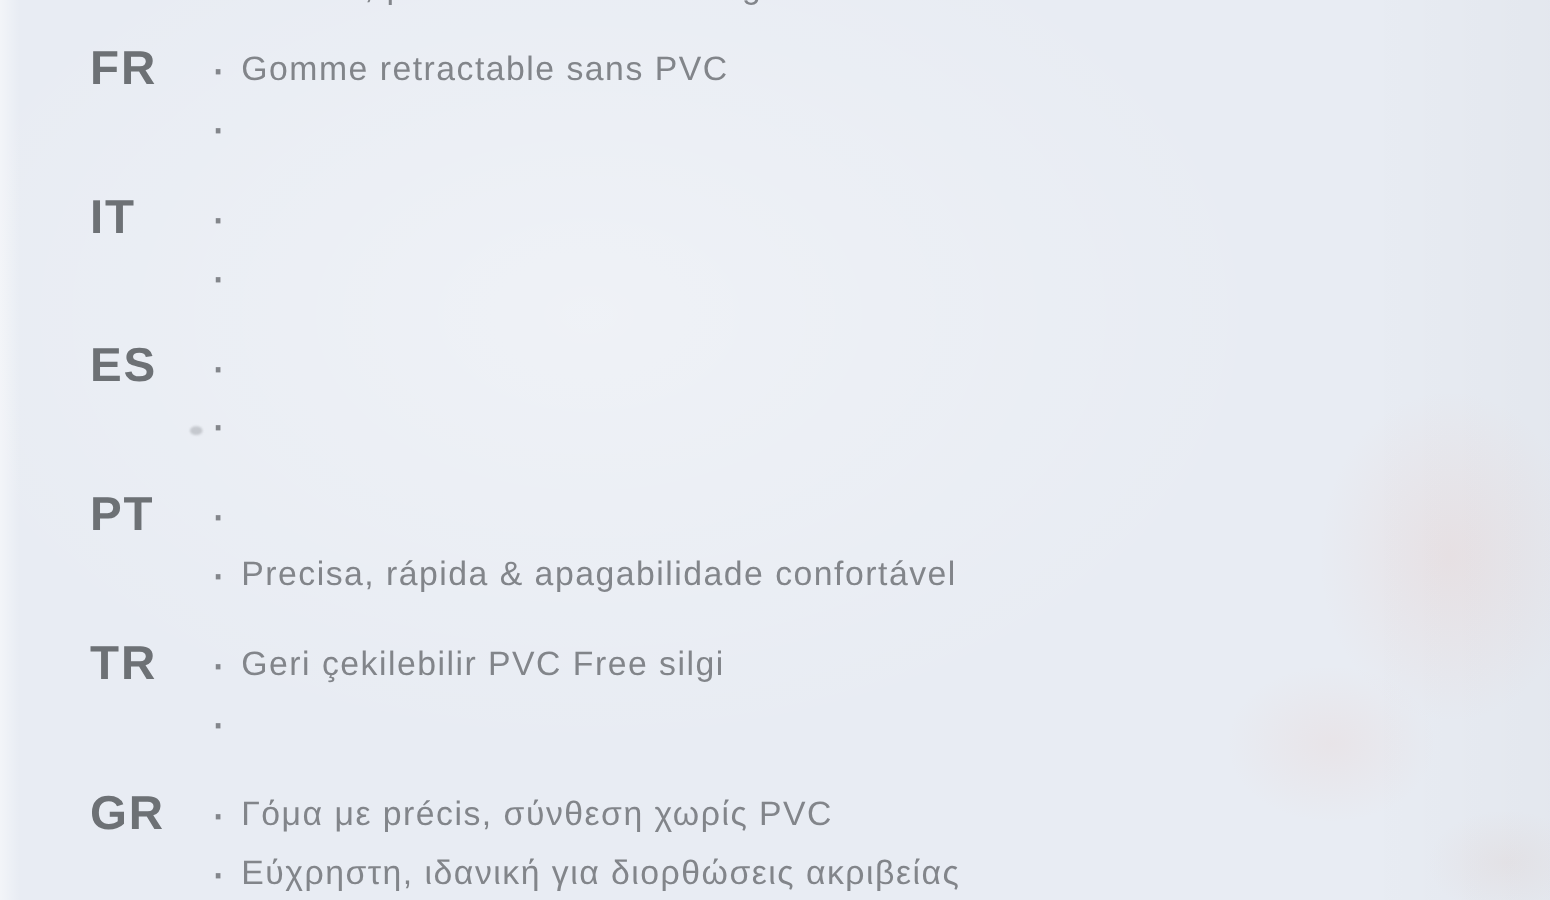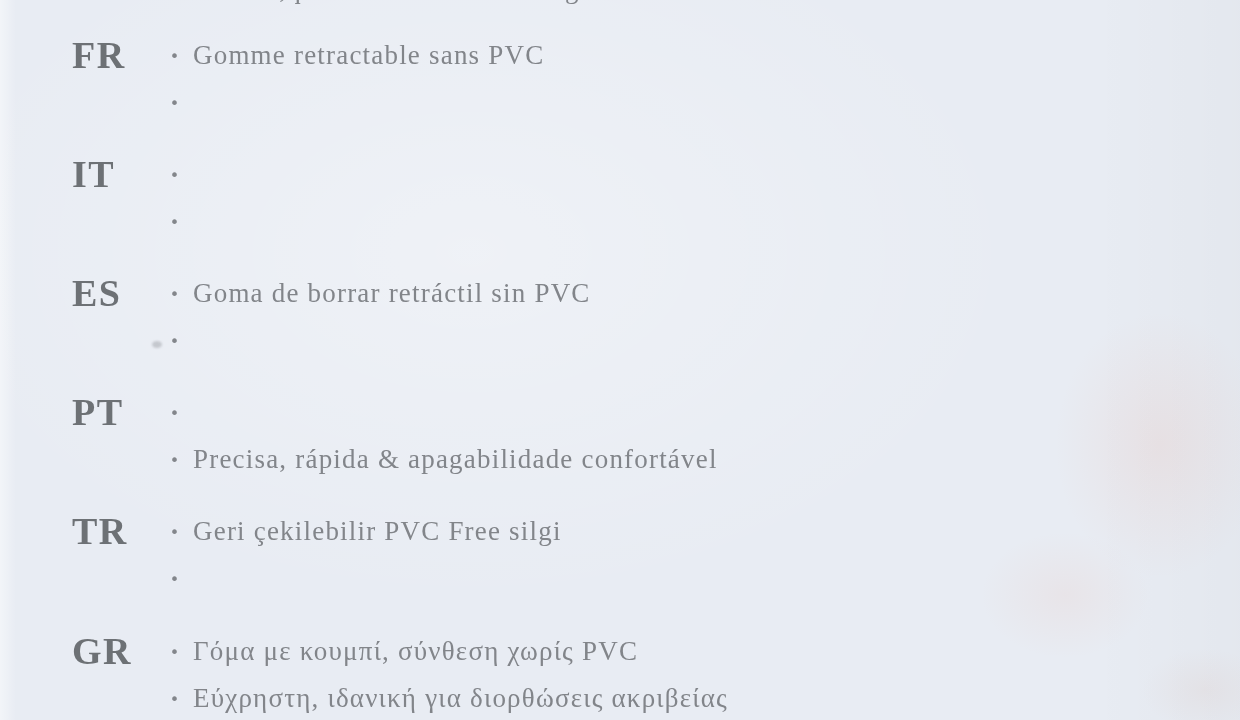--- a/index.html
+++ b/index.html
@@ -7,21 +7,21 @@
     padding: 0;
     width: 1240px;
     height: 720px;
     overflow: hidden;
   }
   .page {
     position: relative;
     width: 1240px;
     height: 720px;
     overflow: hidden;
-    font-family: Liberation Serif, serif;
+    font-family: Liberation Sans, sans-serif;
     
     background:
       radial-gradient(ellipse 150px 190px at 1160px 445px, rgba(233,150,125,0.12), transparent 70%),
       radial-gradient(ellipse 120px 90px  at 1065px 595px, rgba(233,150,125,0.09), transparent 70%),
       radial-gradient(ellipse 90px 60px   at 1205px 690px, rgba(210,160,140,0.10), transparent 70%),
       radial-gradient(ellipse 700px 450px at 38% 35%, rgba(255,255,255,0.30), transparent 80%),
       linear-gradient(90deg, rgba(255,255,255,0.45) 0px, rgba(255,255,255,0.0) 16px),
       linear-gradient(90deg, rgba(0,0,0,0.0) 88%, rgba(0,0,0,0.02) 100%),
       #e8ecf3;
   }
@@ -107,21 +107,20 @@
     </div>
     <div class="line line2">
       <span class="bullet">·</span>
     </div>
   </div>
 
   <div class="block" style="top:270px;">
     <span class="code">ES</span>
     <div class="line">
       <span class="bullet">·</span>
-      <span class="text">Goma de borrar retráctil sin PVC</span>
     </div>
     <div class="line line2">
       <span class="bullet">·</span>
     </div>
   </div>
 
   <div class="block" style="top:389px;">
     <span class="code">PT</span>
     <div class="line">
       <span class="bullet">·</span>
@@ -140,21 +139,21 @@
     </div>
     <div class="line line2">
       <span class="bullet">·</span>
     </div>
   </div>
 
   <div class="block" style="top:628px;">
     <span class="code">GR</span>
     <div class="line">
       <span class="bullet">·</span>
-      <span class="text">Γόμα με κουμπί, σύνθεση χωρίς PVC</span>
+      <span class="text">Γόμα με précis, σύνθεση χωρίς PVC</span>
     </div>
     <div class="line line2">
       <span class="bullet">·</span>
       <span class="text">Εύχρηστη, ιδανική για διορθώσεις ακριβείας</span>
     </div>
   </div>
 
   <div class="smudge-dot"></div>
 
 </div>

